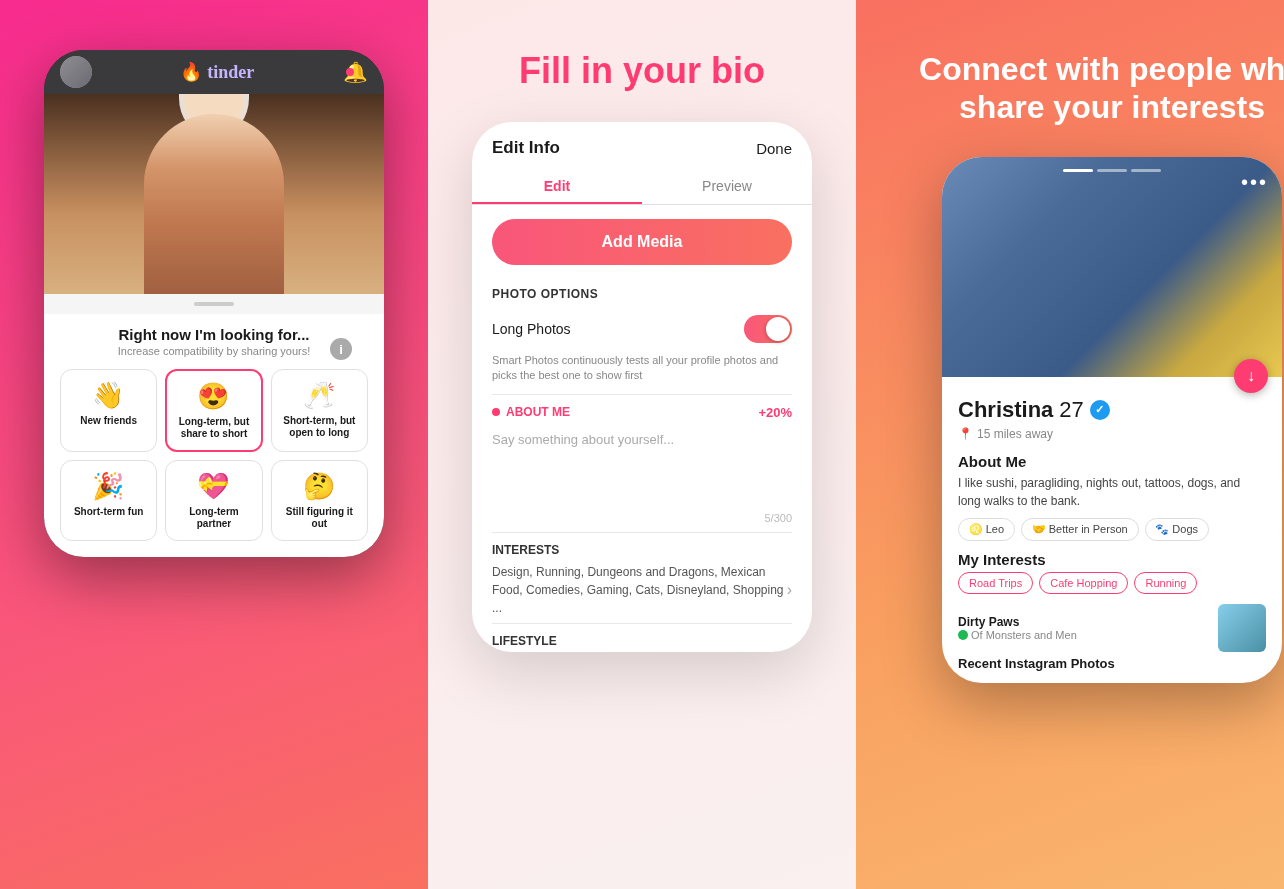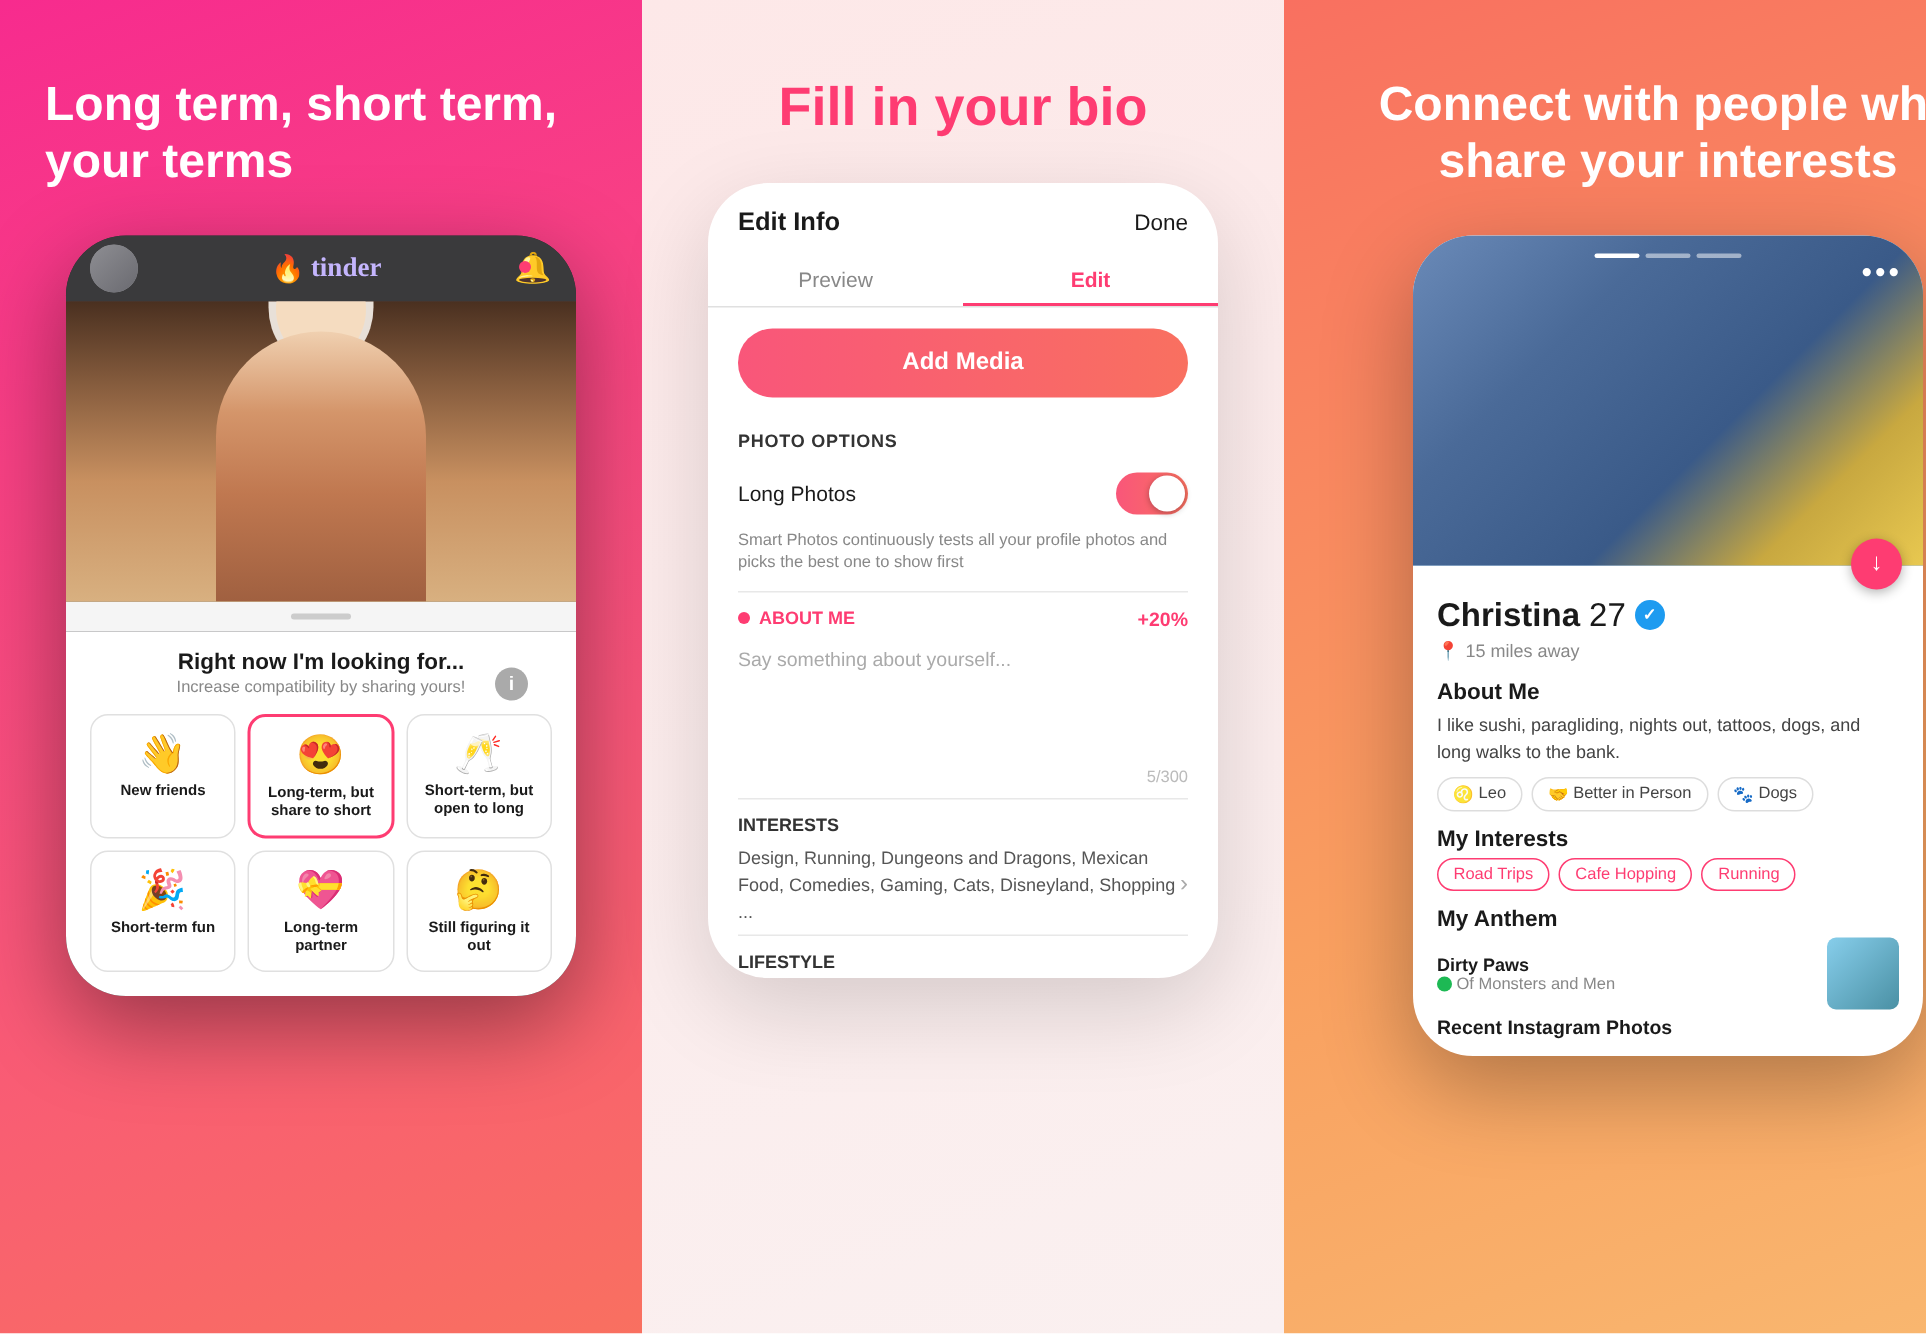--- a/index.html
+++ b/index.html
@@ -607,22 +607,20 @@
       font-size: 13px;
       font-weight: 700;
       color: #1a1a1a;
       margin-top: 4px;
     }
   </style>
 </head>
 <body>
 
 <div class="panel-1">
-  <div class="panel-1-title" style="white-space:pre-line;">Long term, short term,
-your terms</div>
 
   <div class="phone-mockup-1">
 
     <div class="phone-top-bar" style="position:relative;">
       <div class="avatar-circle">
         <div style="width:100%;height:100%;background:linear-gradient(135deg,#8e8e93,#6a6a70);border-radius:50%;"></div>
       </div>
       <div class="tinder-logo-area">
         <span class="tinder-flame">🔥</span>
         <span class="tinder-logo-text">tinder</span>
@@ -693,22 +691,22 @@
   <div class="panel-2-title">Fill in your bio</div>
 
   <div class="phone-mockup-2">
 
     <div class="edit-info-header">
       <div class="edit-info-title">Edit Info</div>
       <div class="done-btn">Done</div>
     </div>
 
     <div class="edit-preview-tabs">
+      <div class="tab-btn active">Edit</div>
       <div class="tab-btn inactive">Preview</div>
-      <div class="tab-btn active">Edit</div>
     </div>
 
     <div class="add-media-btn">Add Media</div>
 
     <div class="section-label">PHOTO OPTIONS</div>
     <div class="smart-photos-row">
       <span class="smart-photos-label">Long Photos</span>
       <div class="toggle-on">
         <div class="toggle-knob"></div>
       </div>
@@ -795,21 +793,20 @@
       <div class="interests-section-profile">
         <div class="section-title">My Interests</div>
         <div class="interest-tags">
           <div class="interest-tag">Road Trips</div>
           <div class="interest-tag">Cafe Hopping</div>
           <div class="interest-tag">Running</div>
         </div>
       </div>
 
       <div>
-        <div class="section-title">My Anthem</div>
         <div class="anthem-section">
           <div class="anthem-info">
             <div class="anthem-song">Dirty Paws</div>
             <div class="anthem-artist">
               <div class="spotify-dot"></div>
               <span>Of Monsters and Men</span>
             </div>
           </div>
           <div class="anthem-thumb"></div>
         </div>

